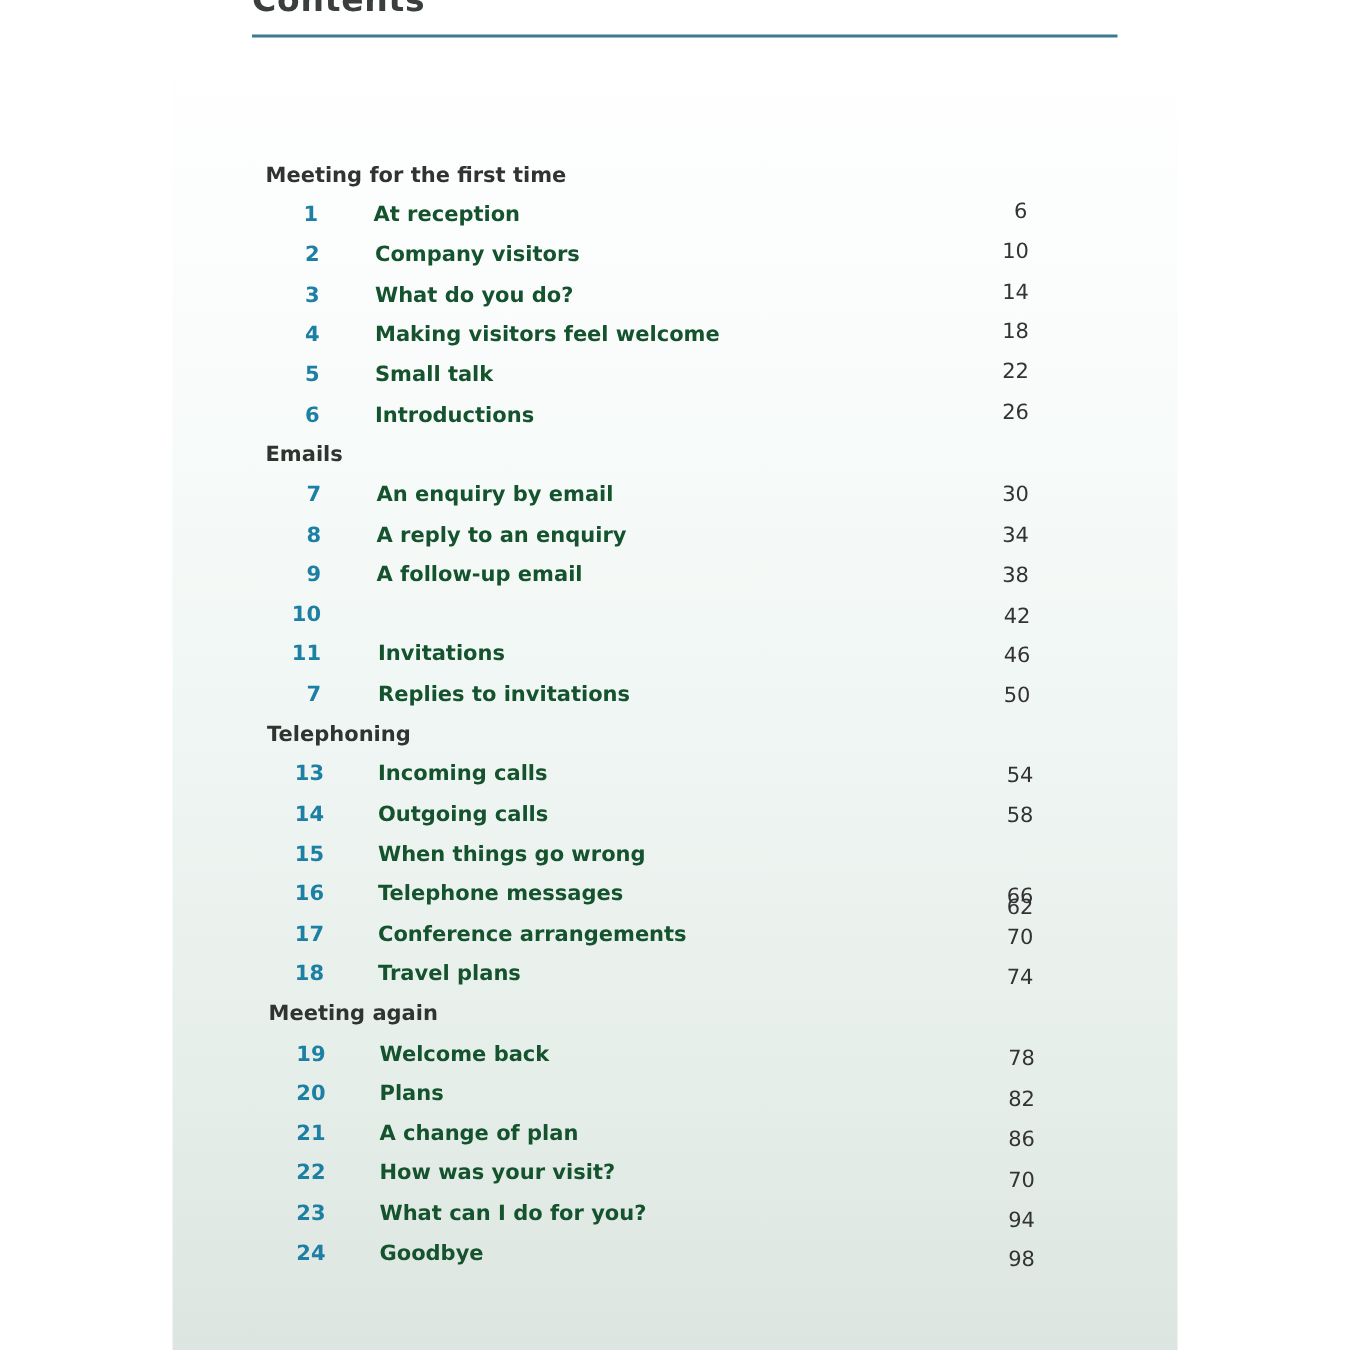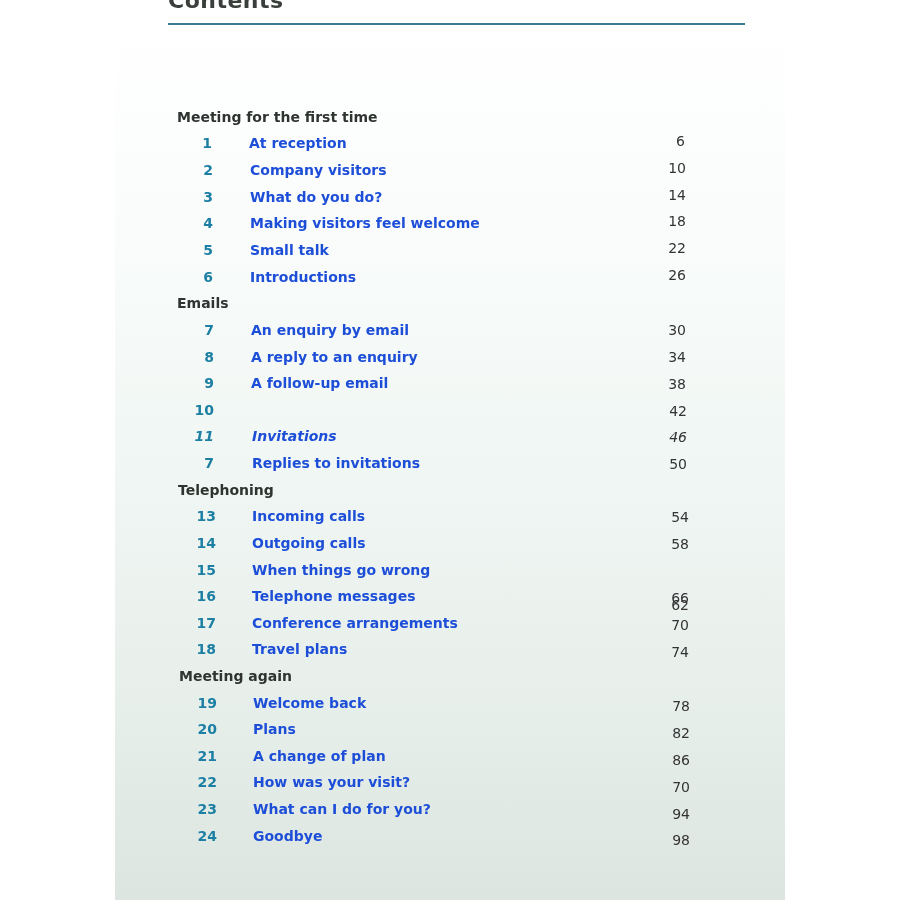--- a/index.html
+++ b/index.html
@@ -25,21 +25,21 @@
     position: absolute; left: 177px;
     font-size: 14px; font-weight: bold; color: #2f3431;
   }
   .entry { position: absolute; left: 0; width: 900px; height: 20px; }
   .entry .num {
     position: absolute; width: 40px; text-align: right;
     font-size: 14px; font-weight: bold; color: #1c7fa3;
   }
   .entry .label {
     position: absolute;
-    font-size: 14px; font-weight: bold; color: #1d4ed8;
+    font-size: 14px; font-weight: bold; color: #14532d;
   }
   .entry .page-num {
     position: absolute; width: 40px; text-align: right;
     font-size: 14px; color: #333;
   }
 </style>
 </head>
 <body>
 
 <div class="page"></div>
@@ -94,21 +94,21 @@
   </div>
   <div class="entry" style="top:375px;">
     <span class="num" style="left:174px;">9</span>
     <span class="label" style="left:251px;">A follow-up email</span>
     <span class="page-num" style="left:646px;top:1px;">38</span>
   </div>
   <div class="entry" style="top:402px;">
     <span class="num" style="left:174px;">10</span>
     <span class="page-num" style="left:647px;top:1px;">42</span>
   </div>
-  <div class="entry" style="top:428px;font-style:italic;">
+  <div class="entry" style="top:428px;">
     <span class="num" style="left:174px;">11</span>
     <span class="label" style="left:252px;">Invitations</span>
     <span class="page-num" style="left:647px;top:1px;">46</span>
   </div>
   <div class="entry" style="top:455px;">
     <span class="num" style="left:174px;">7</span>
     <span class="label" style="left:252px;">Replies to invitations</span>
     <span class="page-num" style="left:647px;top:1px;">50</span>
   </div>
 

